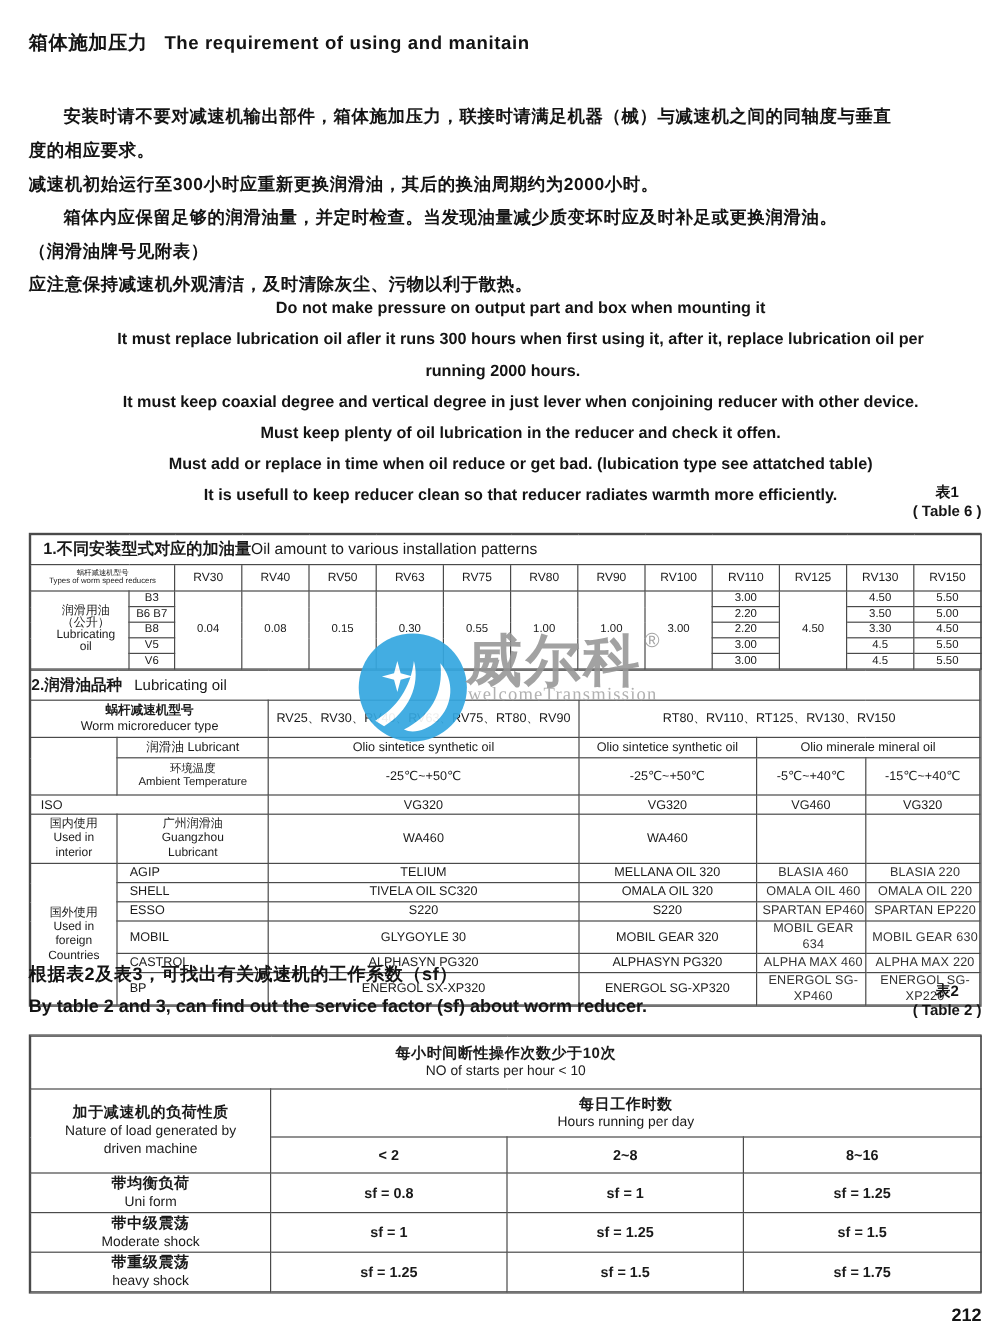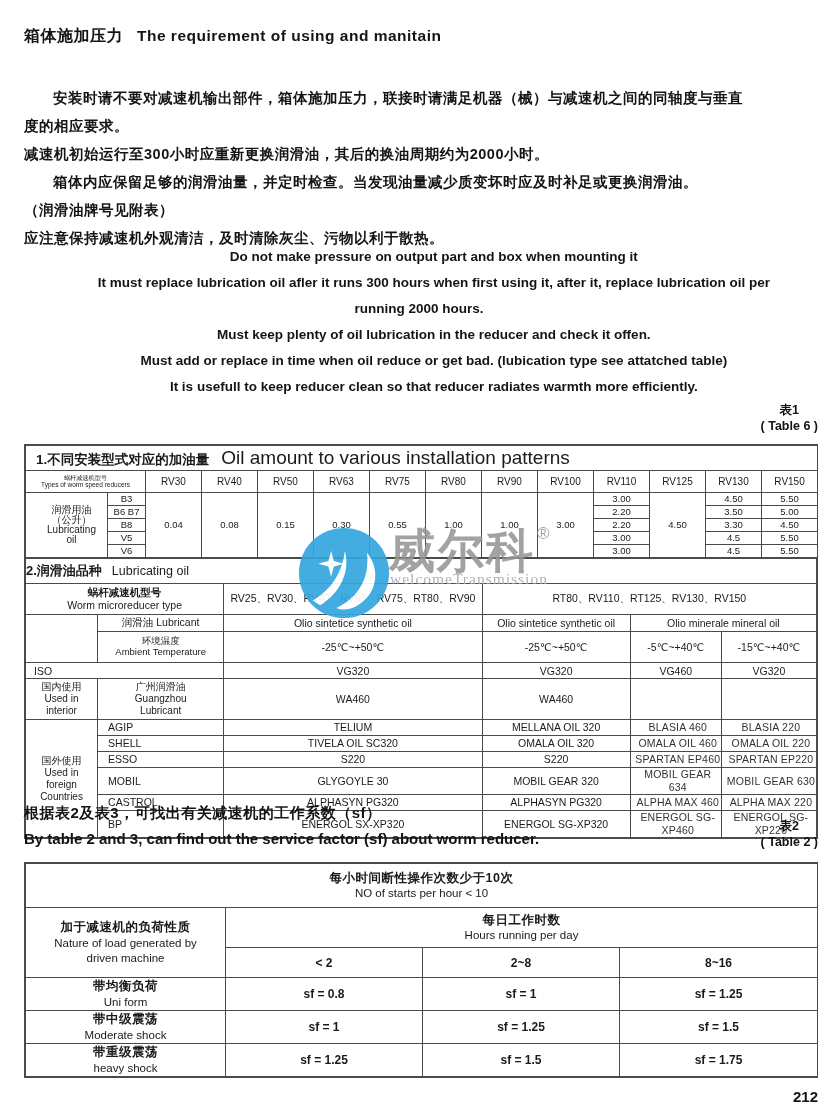--- a/index.html
+++ b/index.html
@@ -31,21 +31,21 @@
   td{border:1px solid #4a4a4a;text-align:center;vertical-align:middle;padding:0;overflow:hidden;color:#1a1a1a;}
   .tblwrap{position:absolute;left:24px;width:792px;border:1px solid #4a4a4a;}
   #table1wrap{top:444px;}
   #table2wrap{top:862px;}
 
   
   .t1a{width:792px;}
   .t1a td{font-size:10px;}
   .cap{height:24px;text-align:left;padding-left:10px;font-size:13px;}
   .cap .zh{font-weight:700;font-size:13.5px;}
-  .cap .en{margin-left:12px;font-weight:400;font-size:19px;}
+  .cap .en{font-weight:400;font-size:13px;}
   .typehead{line-height:1.05;}
   .typehead .zh{font-size:6.5px;transform:scale(.95);}
   .typehead .en{font-size:6.5px;}
   .modelcell{height:21px;font-size:11px;}
   .mountrow td{height:12px;line-height:10px;font-size:9.5px;}
   .oillabel{line-height:1.1;}
   .oillabel div{font-size:10px;margin-left:10px;}
   .valcell{font-size:10px;}
 
   
@@ -107,20 +107,21 @@
     <p>减速机初始运行至300小时应重新更换润滑油，其后的换油周期约为2000小时。</p>
     <p class="ind">箱体内应保留足够的润滑油量，并定时检查。当发现油量减少质变坏时应及时补足或更换润滑油。</p>
     <p>（润滑油牌号见附表）</p>
     <p>应注意保持减速机外观清洁，及时清除灰尘、污物以利于散热。</p>
   </div>
 
   <div class="en-block">
     <p class="ind">Do not make pressure on output part and box when mounting it</p>
     <p class="ind">It must replace lubrication oil afler it runs 300 hours when first using it, after it, replace lubrication oil per</p>
     <p>running 2000 hours.</p>
+    <p class="ind">It must keep coaxial degree and vertical degree in just lever when conjoining reducer with other device.</p>
     <p class="ind">Must keep plenty of oil lubrication in the reducer and check it offen.</p>
     <p class="ind">Must add or replace in time when oil reduce or get bad. (lubication type see attatched table)</p>
     <p class="ind">It is usefull to keep reducer clean so that reducer radiates warmth more efficiently.</p>
   </div>
 
   <div class="tbl-tag" id="tag1">
     <div>表1</div>
     <div>( Table 6 )</div>
   </div>
 

